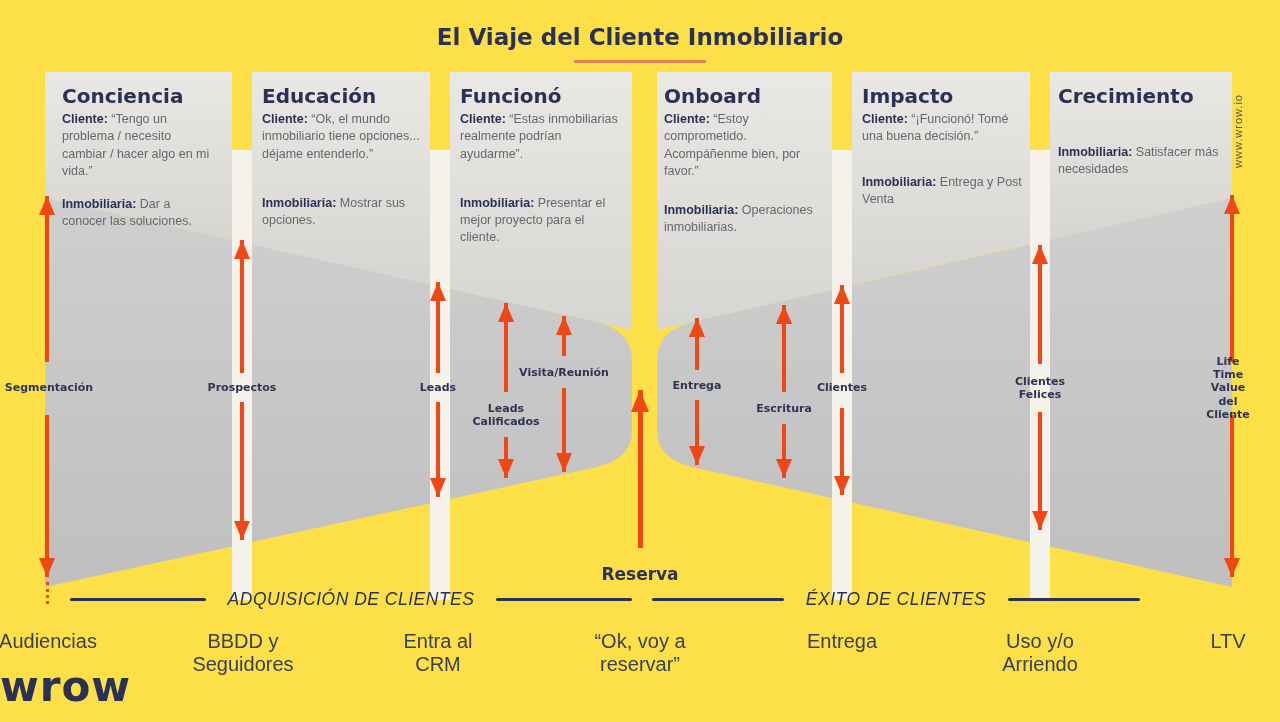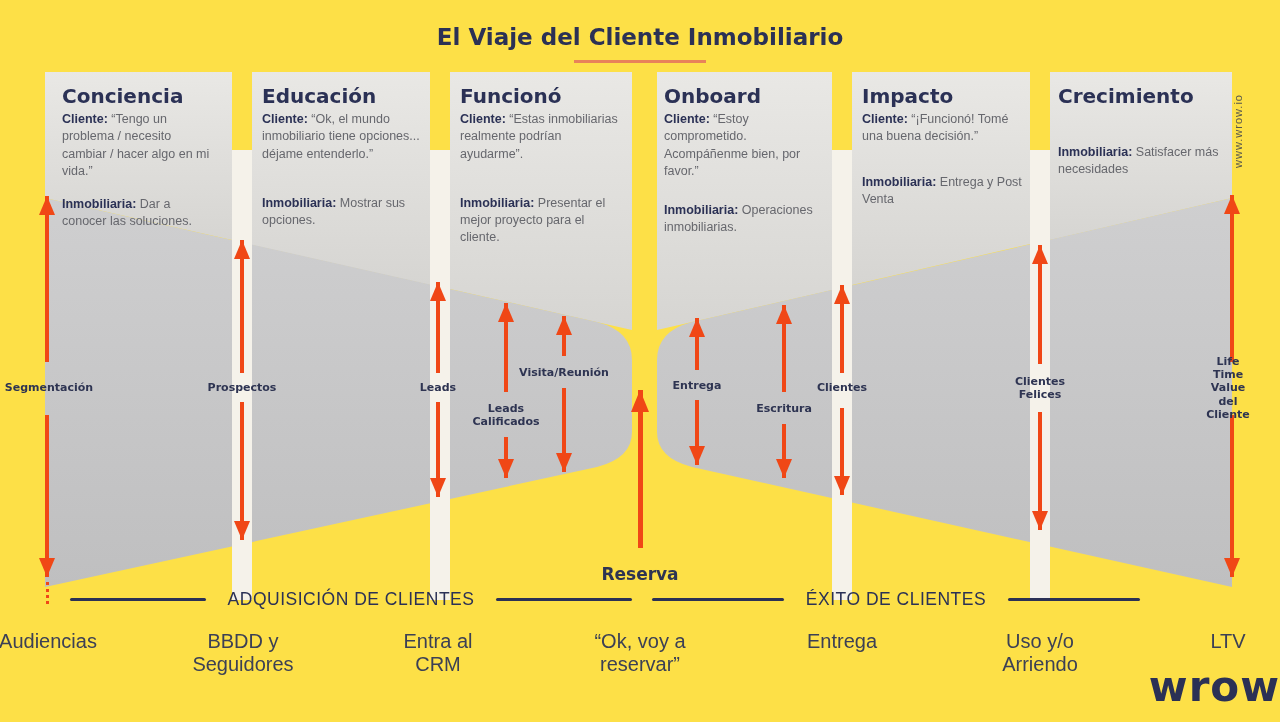--- a/index.html
+++ b/index.html
@@ -28,28 +28,28 @@
   .ar.down::after{content:"";position:absolute;bottom:0;left:1px;width:0;height:0;
       border-left:8px solid transparent;border-right:8px solid transparent;border-top:19px solid #f04716;}
   .ar.big{width:22px;margin-left:-11px;background:linear-gradient(#f04716,#f04716) center top/5px 100% no-repeat;}
   .ar.big::before{left:2px;border-left-width:9px;border-right-width:9px;border-bottom-width:22px;}
   .dots{position:absolute;width:0;border-left:3px dotted #f04716;margin-left:-1px;}
 
   .metric{position:absolute;transform:translate(-50%,-50%);white-space:pre-line;text-align:center;
           font-family:"DejaVu Sans",sans-serif;font-weight:bold;font-size:11px;line-height:1.2;color:#2e3452;}
   .metric.reserva{font-size:17px;}
 
-  .divgroup{position:absolute;top:588px;height:22px;display:flex;align-items:center;gap:22px;}
+  .divgroup{position:absolute;top:588px;height:22px;display:flex;align-items:center;gap:22px;font-style:italic;}
   .divline{flex:1;height:3px;background:#2b3155;border-radius:2px;}
   .divlabel{white-space:nowrap;font-size:17.5px;letter-spacing:.5px;color:#2b3155;}
 
   .milestone{position:absolute;top:630px;transform:translateX(-50%);text-align:center;
              white-space:pre-line;font-size:20px;line-height:1.15;color:#3c4055;}
 
-  .logo{position:absolute;top:662px;left:0;width:100%;text-align:right;
+  .logo{position:absolute;top:662px;left:0;width:100%;text-align:left;
         font-family:"DejaVu Sans",sans-serif;font-weight:bold;font-size:42px;letter-spacing:1px;color:#2b3155;}
 </style>
 </head>
 <body>
 
 <div class="canvas">
 
   <svg class="funnel" width="1280" height="722">
     <defs>
       <linearGradient id="gp" x1="0" y1="0" x2="0" y2="1">

